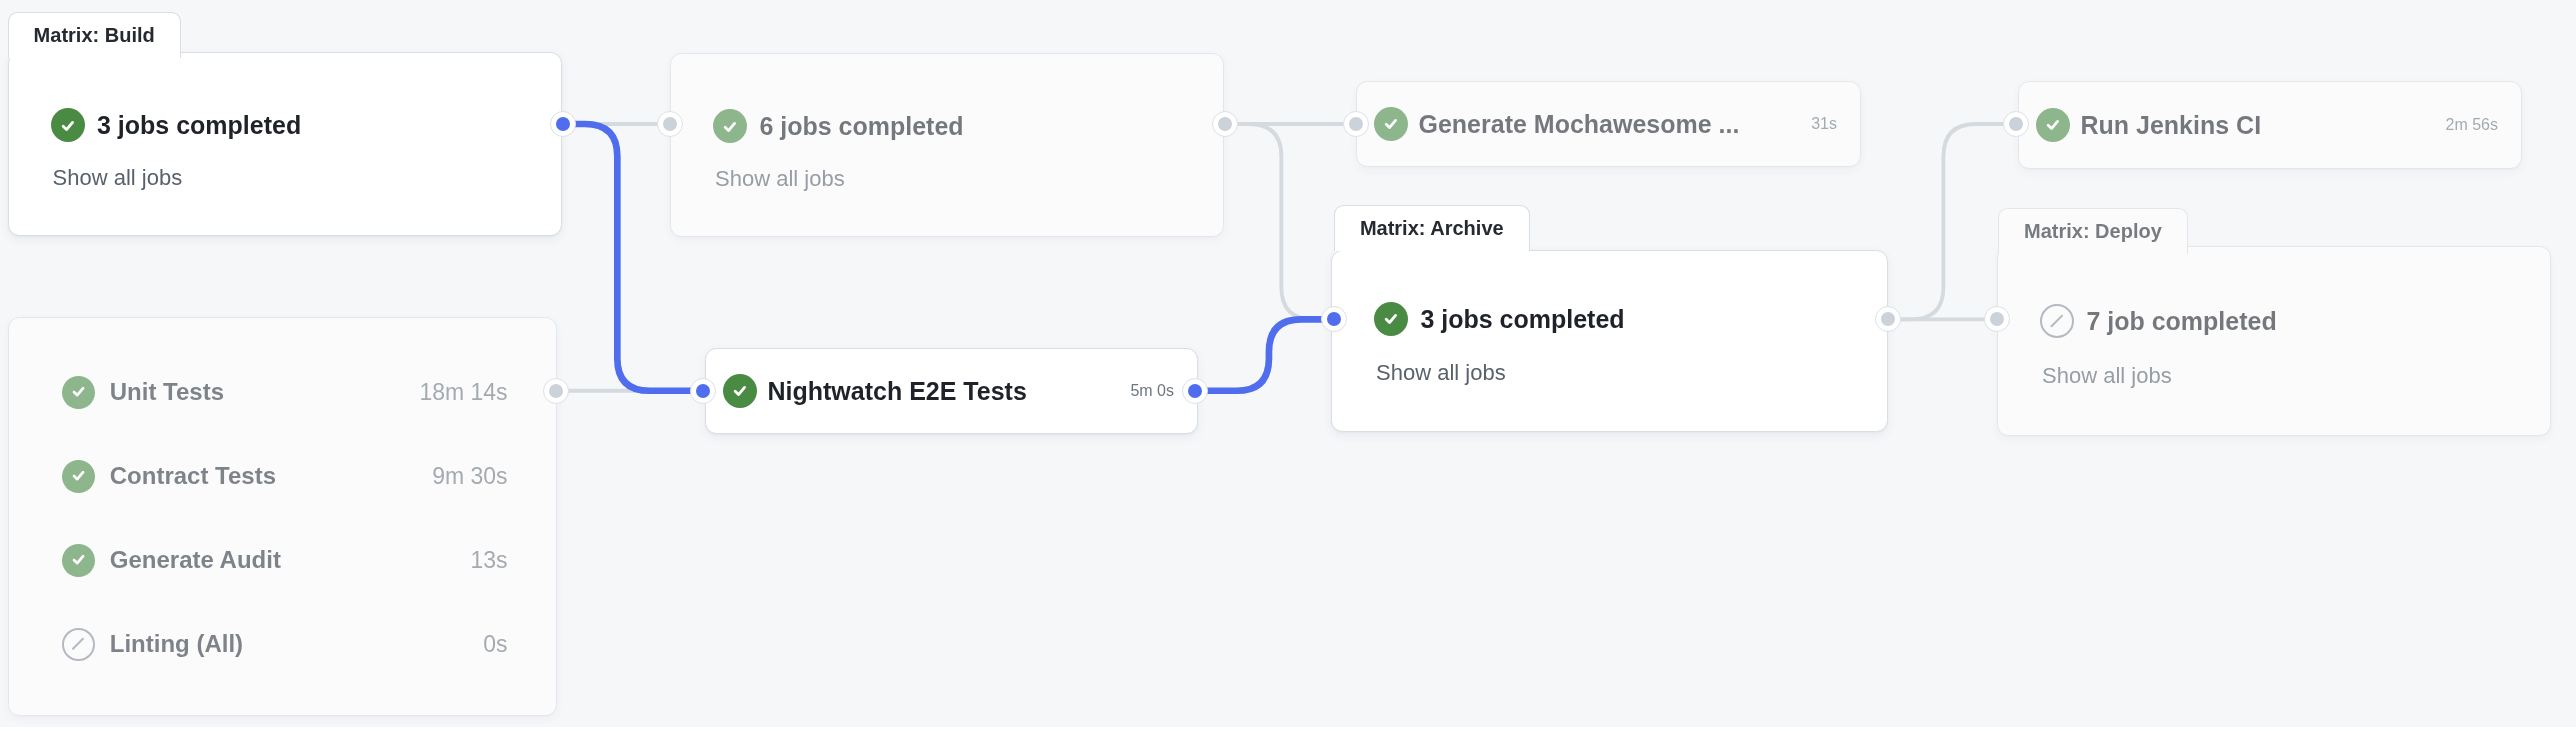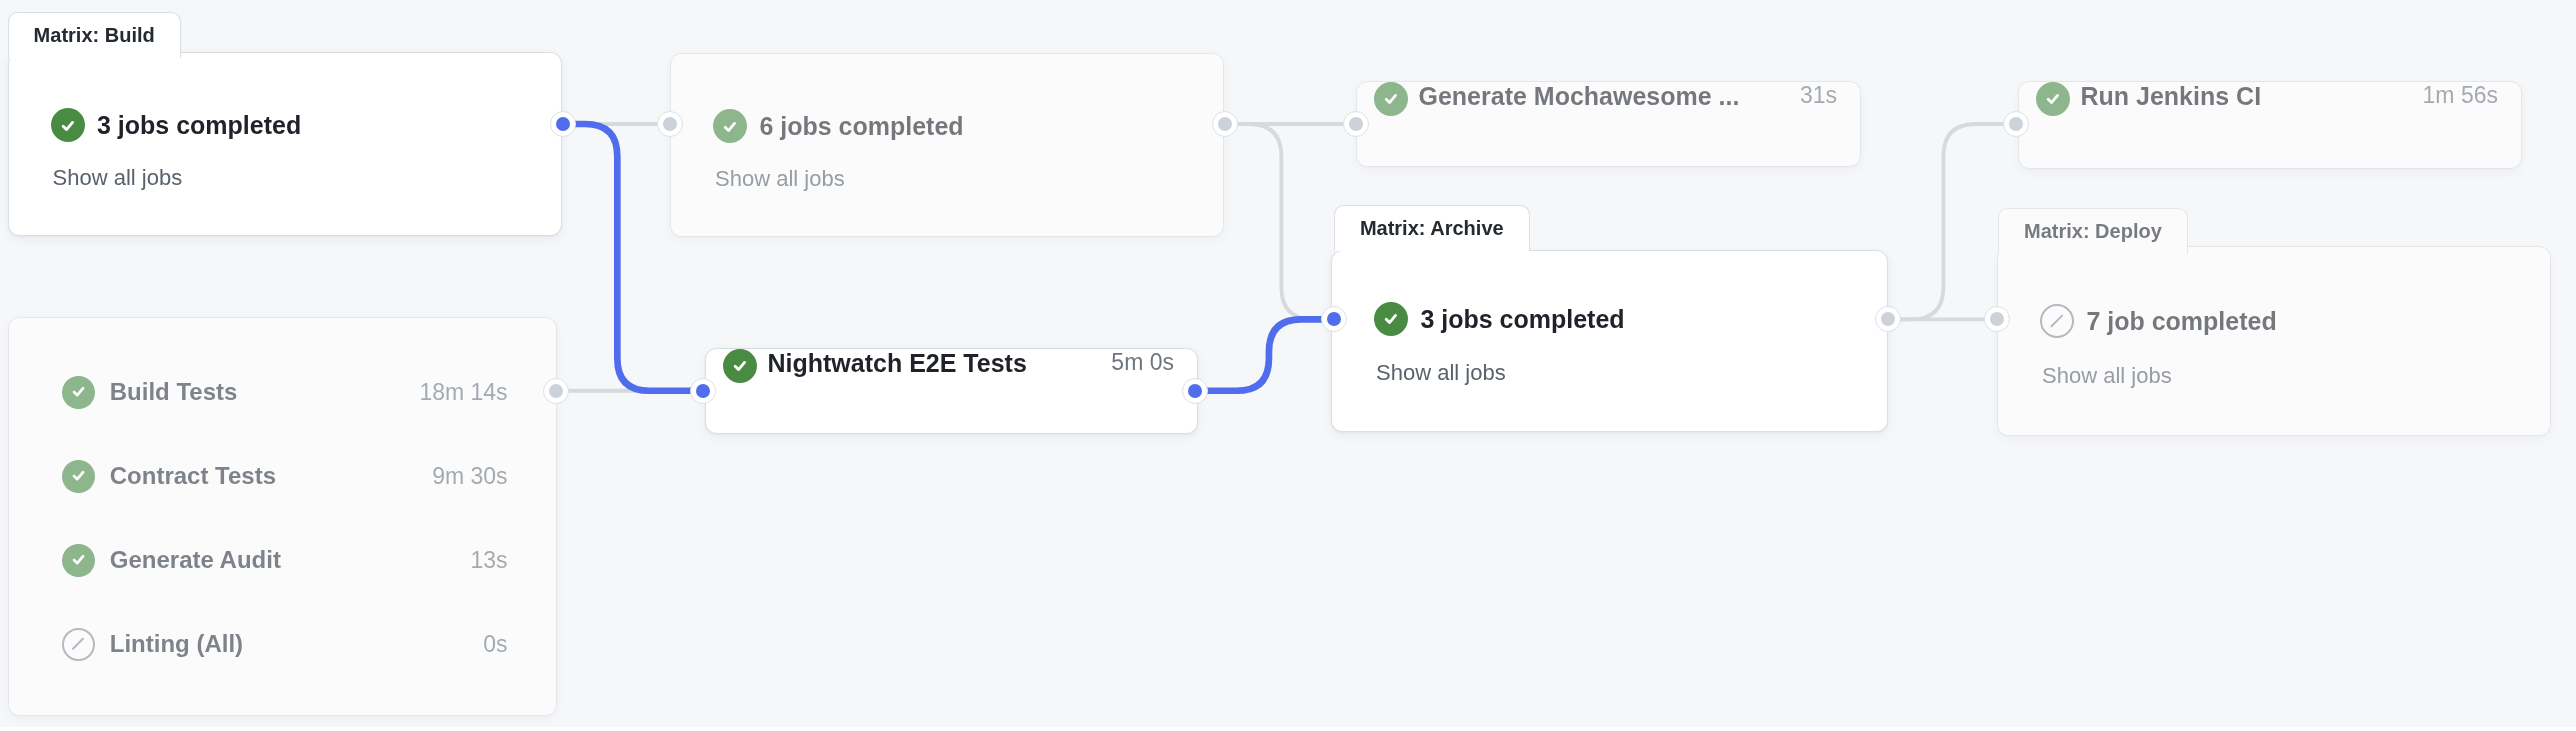--- a/index.html
+++ b/index.html
@@ -23,23 +23,23 @@
   .card{
     position:absolute;z-index:1;background:var(--card);
     border:1.4px solid var(--border);border-radius:11.4px;
     box-shadow:0 3.8px 9.5px rgba(80,90,110,0.07),0 1px 1.9px rgba(80,90,110,0.05);
   }
   .m-title{position:absolute;left:42px;right:23px;top:52px;height:40px;display:flex;align-items:center;gap:12.4px;
     font-size:25px;font-weight:600;color:var(--dark);white-space:nowrap}
   .m-link{position:absolute;left:44px;top:110px;height:29px;display:flex;align-items:center;
     font-size:22px;color:var(--link);white-space:nowrap;cursor:pointer}
 
-  .single{display:flex;gap:10.5px;padding:0 23px 0 17px}
+  .single{display:flex;align-items:center;gap:10.5px;padding:0 23px 0 17px}
   .single .name{font-size:25px;font-weight:600;color:var(--dark);white-space:nowrap;overflow:hidden}
-  .duration{margin-left:auto;font-size:23px;font-weight:400;color:var(--gray);white-space:nowrap}
+  .duration{margin-left:auto;font-size:16px;font-weight:400;color:var(--gray);white-space:nowrap}
 
   .group-card{padding-top:32px}
   .job-row{height:84px;display:flex;align-items:center;gap:15.2px;padding:0 48px 0 53px;cursor:pointer}
   .job-row .jname{font-size:24px;font-weight:600;color:var(--muted);white-space:nowrap}
   .job-row .duration{font-size:23px}
 
   .check{flex:0 0 auto;border-radius:50%;background:var(--green);display:flex;align-items:center;justify-content:center}
   .check svg{width:58%;height:58%}
   .i36{width:34px;height:34px} .i35{width:33px;height:33px}
   .skipped{flex:0 0 auto;position:relative;border-radius:50%;border:2.4px solid #8a929c;background:transparent}
@@ -108,33 +108,33 @@
   </div>
 
   <div class="node-wrap dim" style="left:2018px;top:81px;width:504px;height:88px">
     <div class="card single" style="left:0;top:0;width:504px;height:88px">
       <span class="check i36">
         <svg viewBox="0 0 16 16">
             <path d="M4.2 8.4 L6.9 11 L11.8 5.2" stroke="#fff" stroke-width="2.3" fill="none" stroke-linecap="round" stroke-linejoin="round"></path>
           </svg>
       </span>
       <span class="name">Run Jenkins CI</span>
-      <span class="duration">1m 56s</span>
+      <span class="duration">2m 56s</span>
     </div>
   </div>
 
   <div class="node-wrap dim" style="left:7.6px;top:317px;width:549px;height:399px">
     <div class="card group-card" style="left:0;top:0;width:549px;height:399px">
       <div class="job-row">
         <span class="check i35">
           <svg viewBox="0 0 16 16">
               <path d="M4.2 8.4 L6.9 11 L11.8 5.2" stroke="#fff" stroke-width="2.3" fill="none" stroke-linecap="round" stroke-linejoin="round"></path>
             </svg>
         </span>
-        <span class="jname">Build Tests</span>
+        <span class="jname">Unit Tests</span>
         <span class="duration">18m 14s</span>
       </div>
       <div class="job-row">
         <span class="check i35">
           <svg viewBox="0 0 16 16">
               <path d="M4.2 8.4 L6.9 11 L11.8 5.2" stroke="#fff" stroke-width="2.3" fill="none" stroke-linecap="round" stroke-linejoin="round"></path>
             </svg>
         </span>
         <span class="jname">Contract Tests</span>
         <span class="duration">9m 30s</span>

